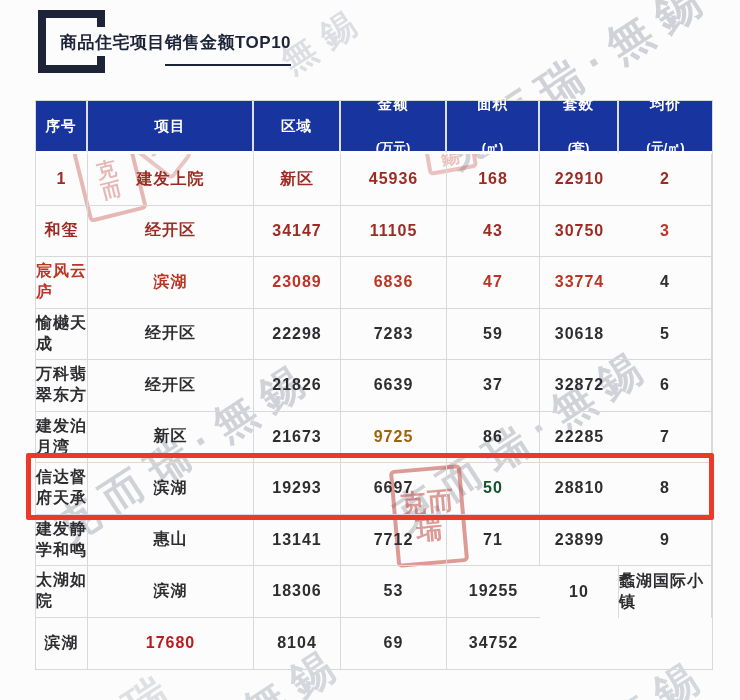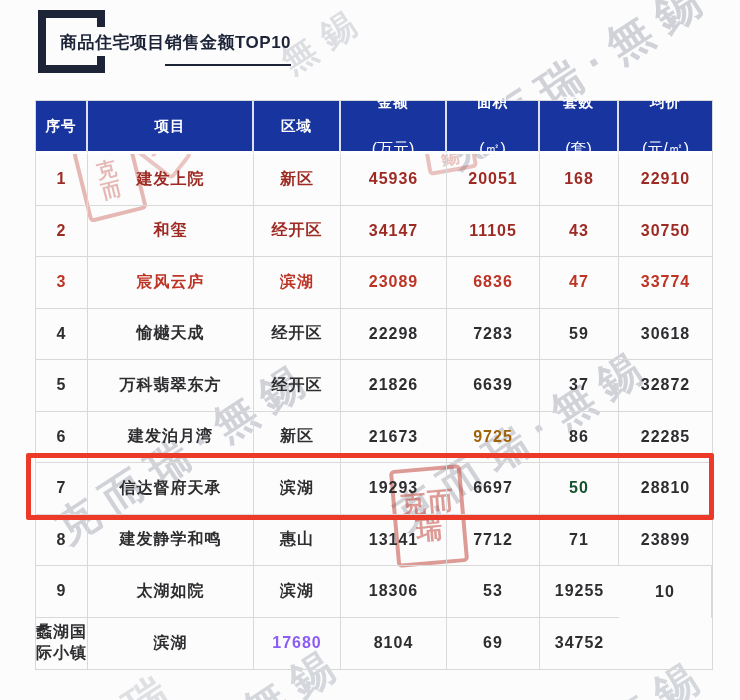--- a/index.html
+++ b/index.html
@@ -73,21 +73,21 @@
   .th{
     background:var(--header-bg);
     color:var(--header-text);
     font-size:14.5px;font-weight:700;
     display:flex;flex-direction:column;align-items:center;justify-content:center;
     border-right:2px solid rgba(255,255,255,0.85);
     border-bottom:3px solid #ffffff;
     line-height:1.15;
     letter-spacing:1px;
   }
-  .th .unit{font-size:16px;font-weight:400;letter-spacing:0;margin-top:29px;}
+  .th .unit{font-size:13px;font-weight:700;letter-spacing:0;margin-top:29px;}
   .th.last-col{border-right:none;}
   .td{
     display:flex;align-items:center;justify-content:center;
     font-size:16px;font-weight:600;
     color:var(--body-text);
     border-right:1px solid var(--grid-line);
     border-bottom:1px solid var(--grid-line);
     letter-spacing:1px;
     background:transparent;
   }
@@ -163,21 +163,20 @@
         <div class="unit">(套)</div>
       </div>
       <div class="th last-col">
         <div>均价</div>
         <div class="unit">(元/㎡)</div>
       </div>
       <div class="td" style="color: rgb(158, 43, 35);">1</div>
       <div class="td" style="color: rgb(158, 43, 35);">建发上院</div>
       <div class="td" style="color: rgb(158, 43, 35);">新区</div>
       <div class="td" style="color: rgb(158, 43, 35);">45936</div>
-      <div class="td" style="color: rgb(158, 43, 35);">20051</div>
       <div class="td" style="color: rgb(158, 43, 35);">168</div>
       <div class="td last-col" style="color: rgb(158, 43, 35);">22910</div>
       <div class="td" style="color: rgb(158, 43, 35);">2</div>
       <div class="td" style="color: rgb(158, 43, 35);">和玺</div>
       <div class="td" style="color: rgb(158, 43, 35);">经开区</div>
       <div class="td" style="color: rgb(158, 43, 35);">34147</div>
       <div class="td" style="color: rgb(158, 43, 35);">11105</div>
       <div class="td" style="color: rgb(158, 43, 35);">43</div>
       <div class="td last-col" style="color: rgb(158, 43, 35);">30750</div>
       <div class="td" style="color: rgb(189, 52, 37);">3</div>
@@ -224,21 +223,21 @@
       <div class="td last-col" style="color: rgb(46, 46, 48);">23899</div>
       <div class="td" style="color: rgb(46, 46, 48);">9</div>
       <div class="td" style="color: rgb(46, 46, 48);">太湖如院</div>
       <div class="td" style="color: rgb(46, 46, 48);">滨湖</div>
       <div class="td" style="color: rgb(46, 46, 48);">18306</div>
       <div class="td" style="color: rgb(46, 46, 48);">53</div>
       <div class="td last-col" style="color: rgb(46, 46, 48);">19255</div>
       <div class="td last-row" style="color: rgb(46, 46, 48);">10</div>
       <div class="td last-row" style="color: rgb(46, 46, 48);">蠡湖国际小镇</div>
       <div class="td last-row" style="color: rgb(46, 46, 48);">滨湖</div>
-      <div class="td last-row" style="color: #8b5cf6;">17680</div>
+      <div class="td last-row" style="color: #b91c1c;">17680</div>
       <div class="td last-row" style="color: rgb(46, 46, 48);">8104</div>
       <div class="td last-row" style="color: rgb(46, 46, 48);">69</div>
       <div class="td last-col last-row" style="color: rgb(46, 46, 48);">34752</div>
     </div>
 
   <div class="hl-box"></div>
 
 </div>
 
 </body></html>

